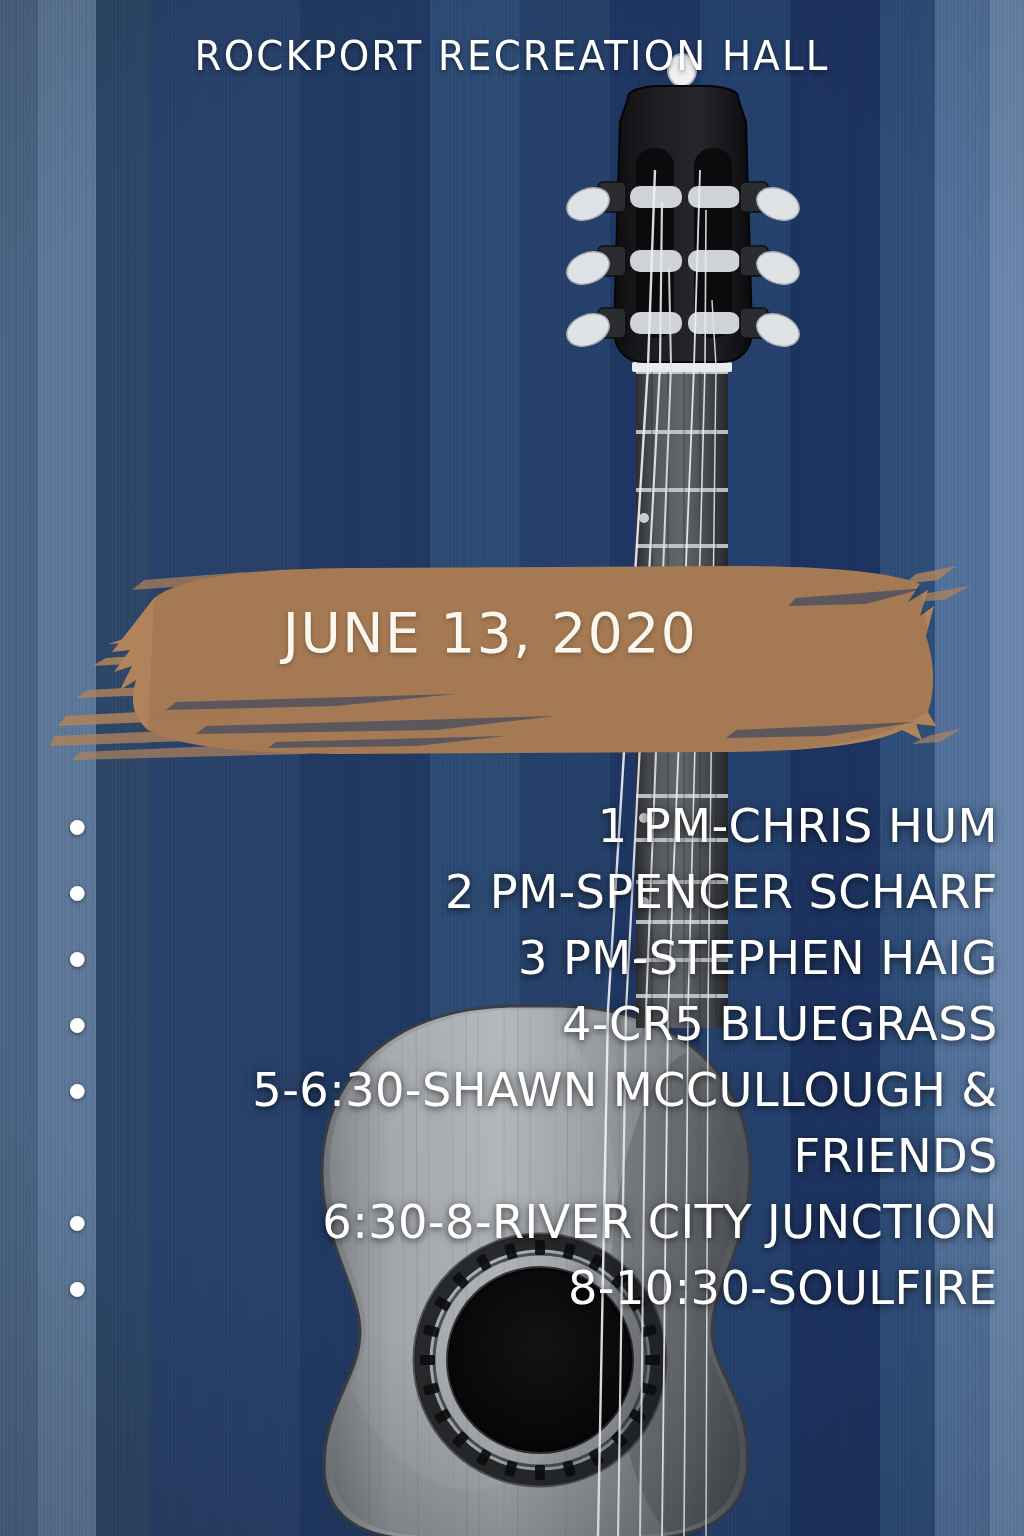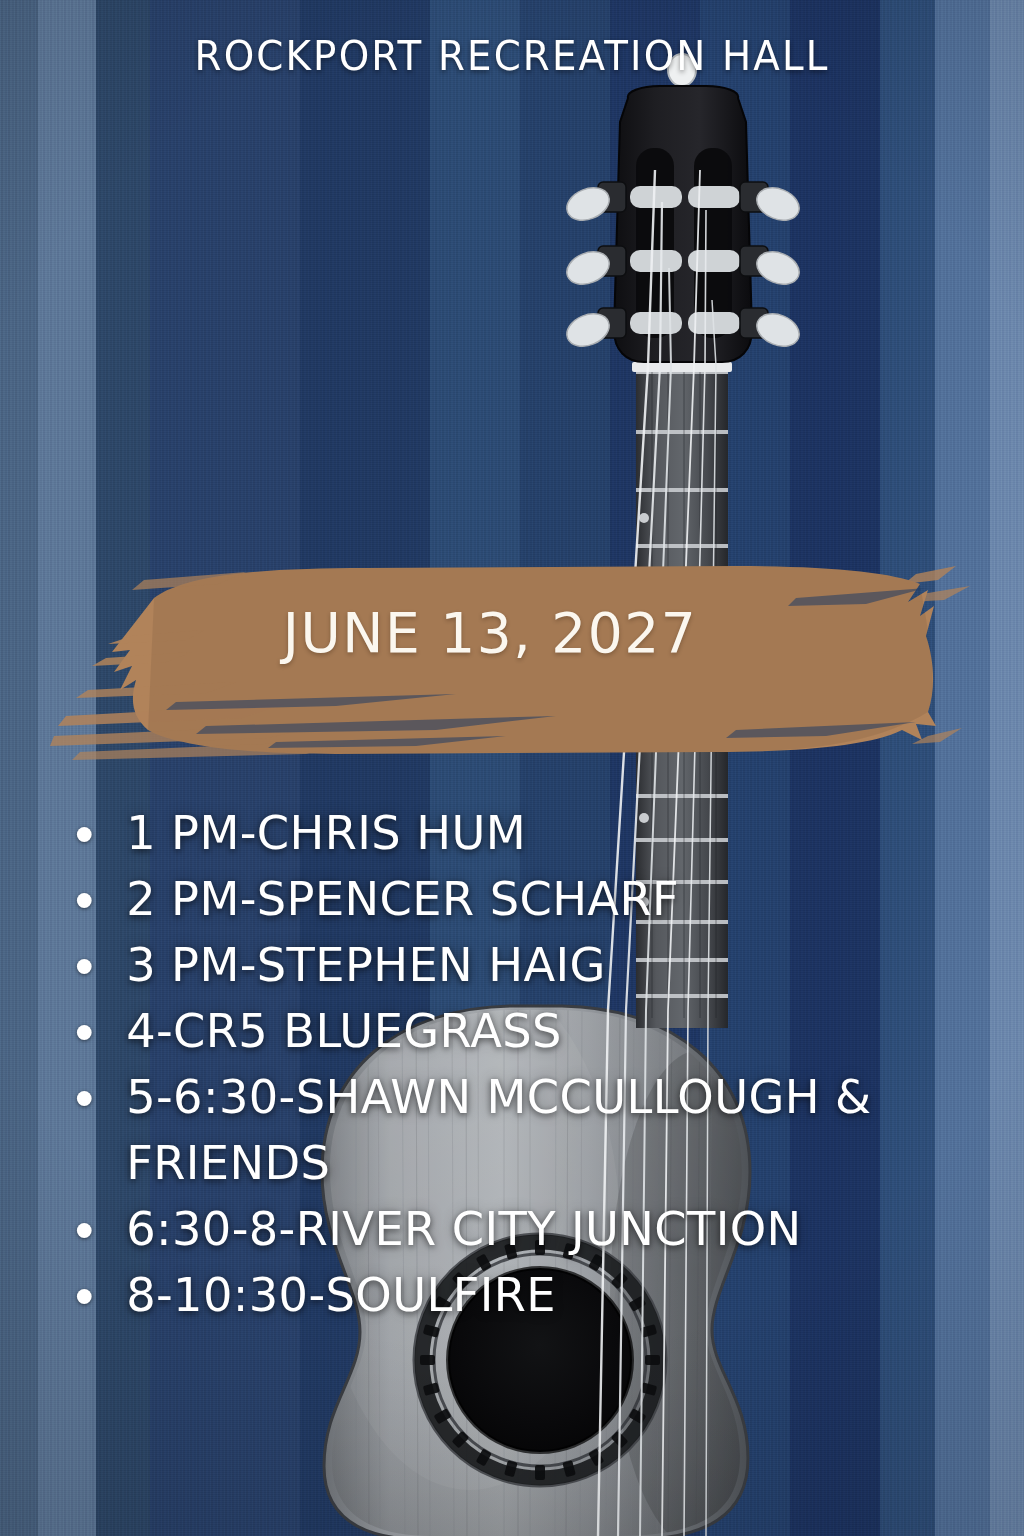--- a/index.html
+++ b/index.html
@@ -146,23 +146,24 @@
     text-shadow: 0 2px 4px rgba(40,24,10,0.30);
     padding-right: 44px;
   }
 
   
   .lineup {
     position: absolute;
     left: 62px;
     top: 793px;
     width: 950px;
-    margin: 7px;
+    margin: 0;
     padding: 0;
     list-style: none;
+    text-align: right;
   }
   .lineup li {
     position: relative;
     color: #ffffff;
     font-family: "DejaVu Sans", sans-serif;
     font-size: 47px;
     line-height: 66px;
     letter-spacing: 0.4px;
     padding-left: 58px;
     white-space: pre-wrap;
@@ -524,21 +525,21 @@
           <path d="M 240 202 L 470 196 L 380 206 L 232 208 Z"></path>
           <path d="M 700 190 L 880 182 L 790 196 L 690 198 Z"></path>
           <path d="M 760 58 L 890 48 L 830 64 L 752 66 Z"></path>
         </g>
 
         <path d="M 118 58 C 150 34, 230 28, 330 28 L 700 26 C 790 26, 856 32, 884 44
                  C 898 120, 900 148, 892 172 C 836 206, 760 212, 680 212
                  L 300 214 C 210 214, 140 206, 112 190 Z" fill="#000000" opacity="0.07"></path>
       </svg>
       <div class="banner-text">
-        <div>JUNE 13, 2027</div>
+        <div>JUNE 13, 2020</div>
       </div>
     </div>
 
     <ul class="lineup">
       <li><span class="bullet"></span><span>1 PM-CHRIS HUM</span></li>
       <li><span class="bullet"></span><span>2 PM-SPENCER SCHARF</span></li>
       <li><span class="bullet"></span><span>3 PM-STEPHEN HAIG</span></li>
       <li><span class="bullet"></span><span>4-CR5 BLUEGRASS</span></li>
       <li><span class="bullet"></span><span>5-6:30-SHAWN MCCULLOUGH &amp; FRIENDS</span></li>
       <li><span class="bullet"></span><span>6:30-8-RIVER CITY JUNCTION</span></li>

